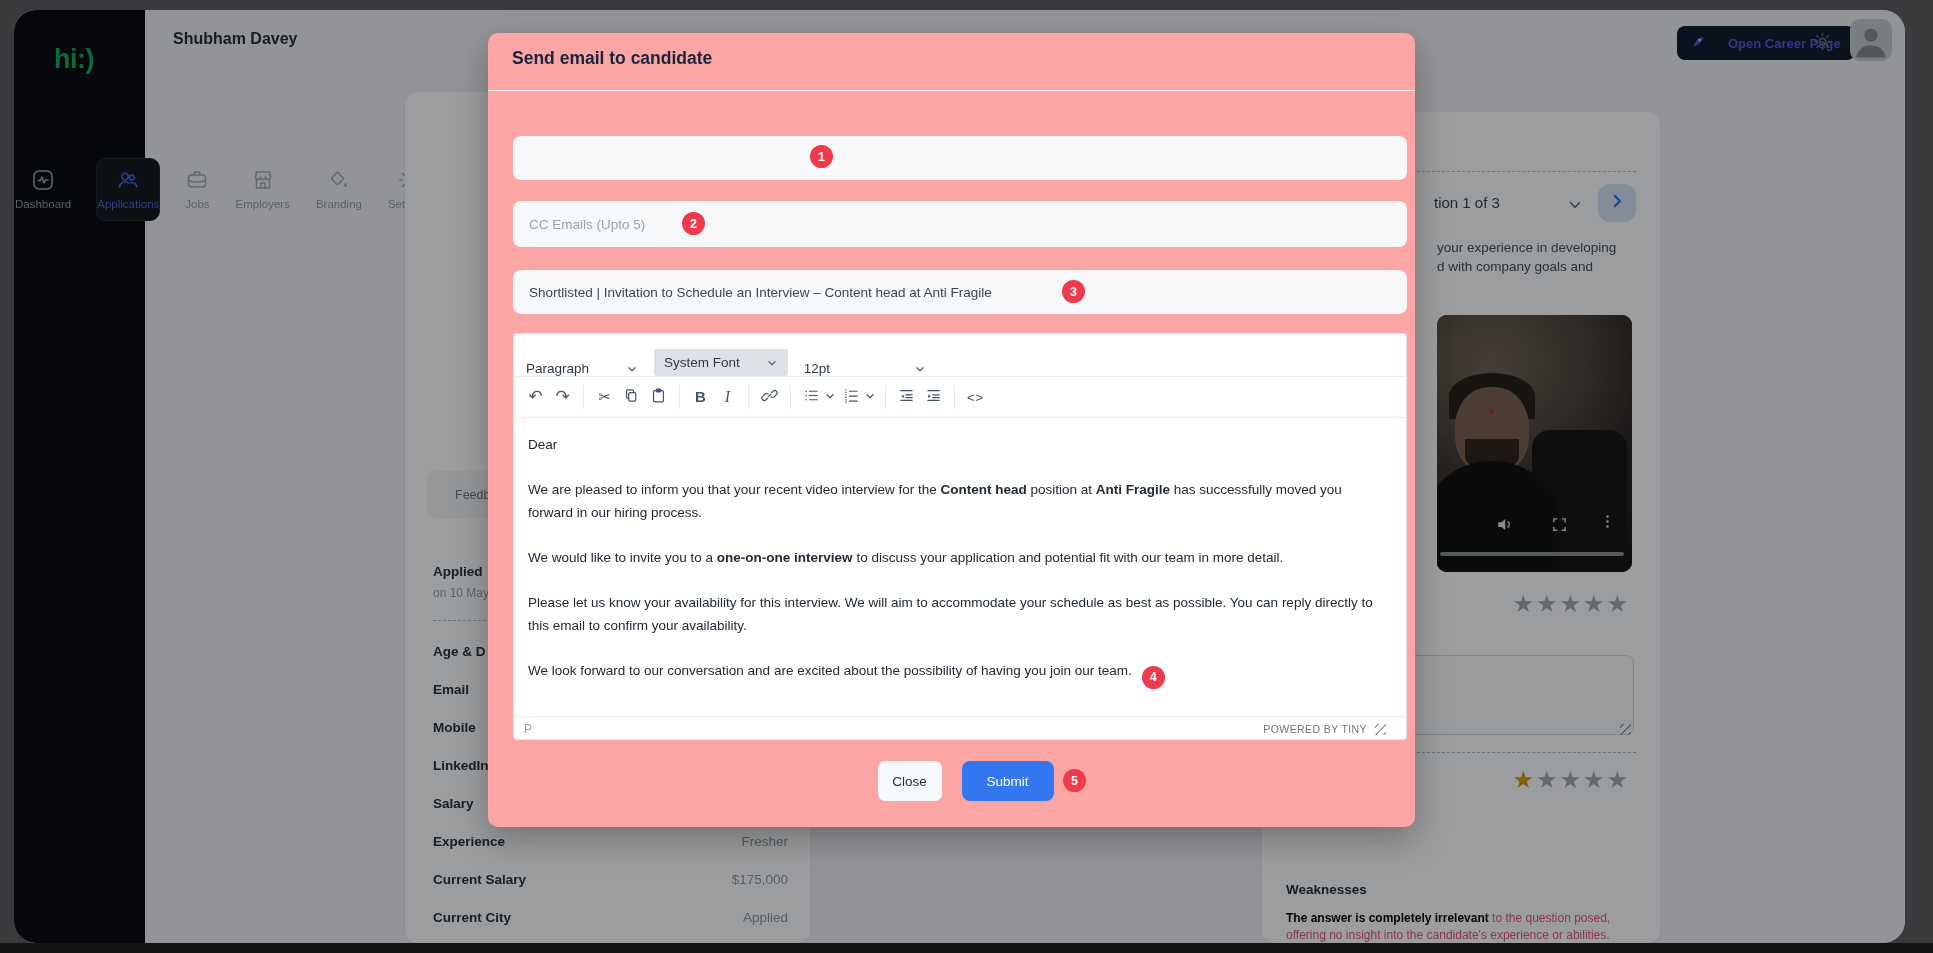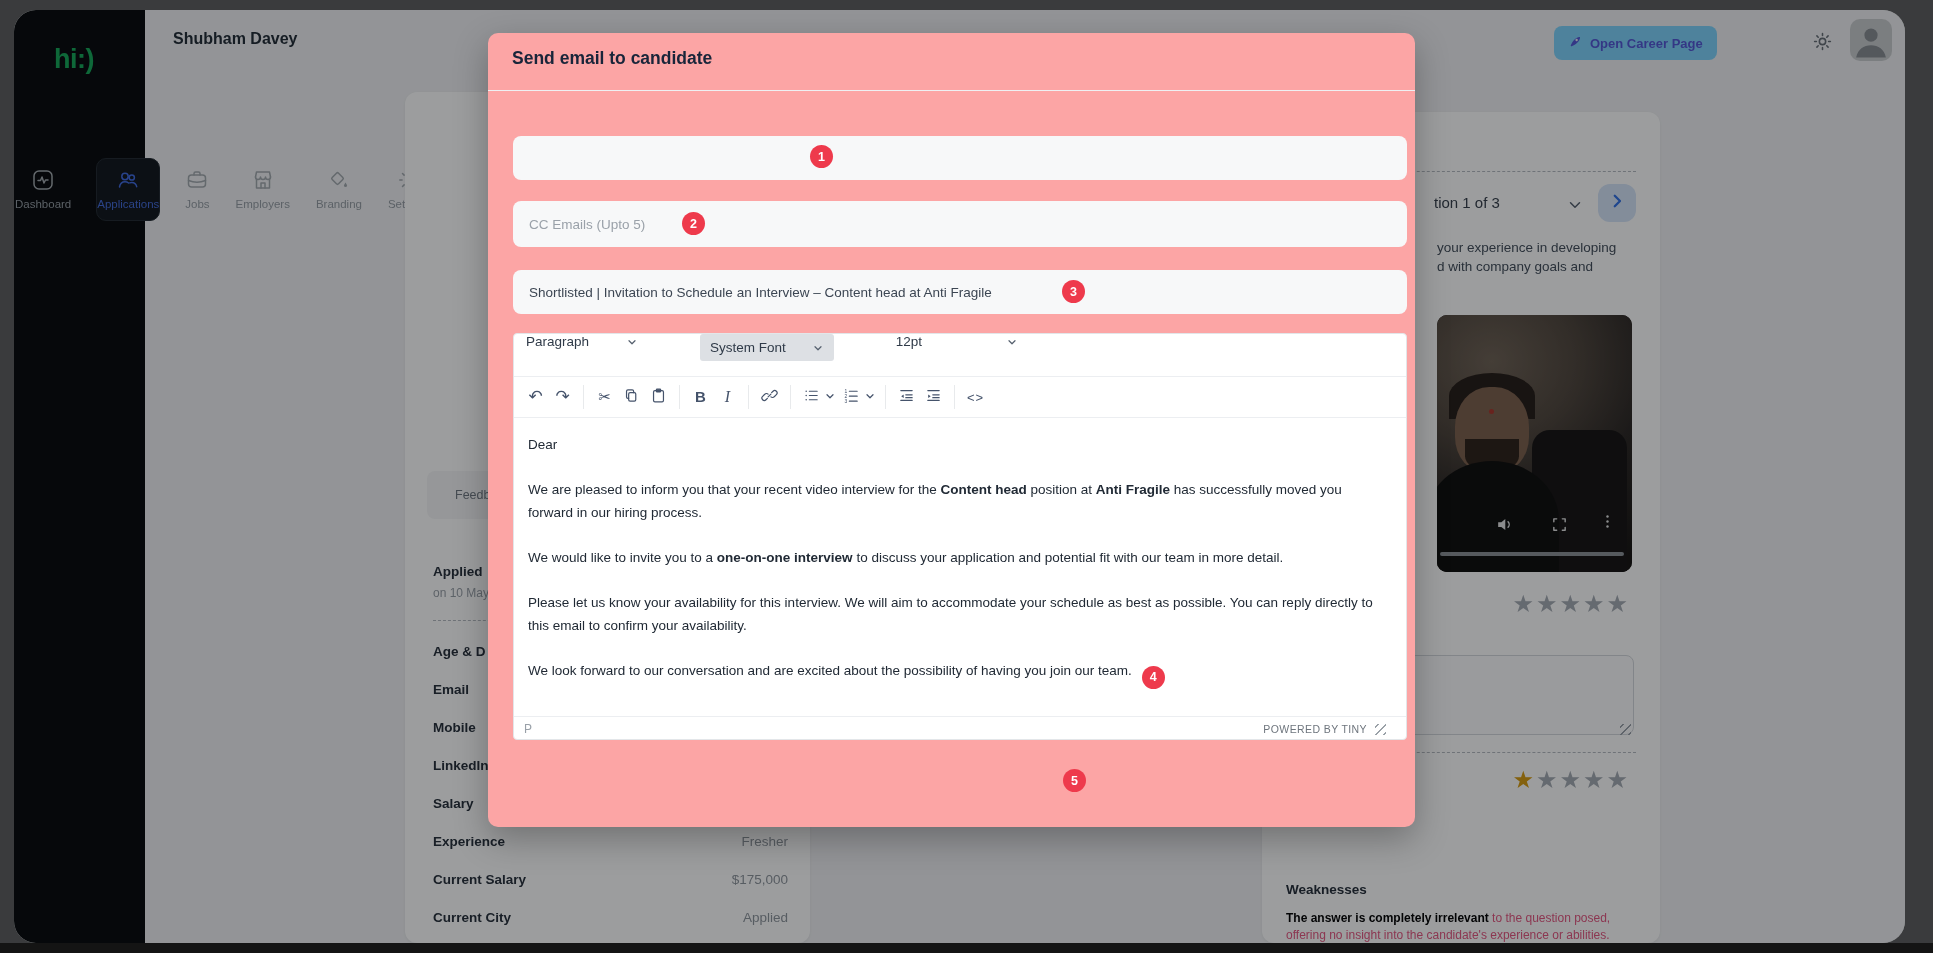--- a/index.html
+++ b/index.html
@@ -13,21 +13,21 @@
   .logo { position:absolute; left:40px; top:34px; font-size:27px; font-weight:700; color:#13a757; letter-spacing:-0.5px; }
   .nav { position:absolute; top:148px; left:0; right:0; display:flex; gap:24px; align-items:center; }
   .nav-item { width:99px; padding:9px 0 10px; display:flex; flex-direction:column; align-items:center; gap:6px; border-radius:10px; border:1px solid transparent; color:#a2a8ae; cursor:pointer; }
   .nav-item .nav-lb { font-size:11.5px; color:#949ba3; }
   .nav-item.active { background:#10151b; border-color:#20272f; color:#3f6ae2; }
   .nav-item.active .nav-lb { color:#4169d9; }
   .nav-ic { height:24px; display:flex; align-items:center; }
 
   
   .hdr-name { position:absolute; left:159px; top:20px; font-size:16px; font-weight:600; color:#202a35; }
-  .career-chip { position:absolute; left:1540px; top:16px; height:34px; padding:0 14px; display:flex; align-items:center; gap:7px; background:#7dd3fc; border-radius:8px; color:#5356d5; font-size:13px; font-weight:600; cursor:pointer; }
+  .career-chip { position:absolute; left:1663px; top:16px; height:34px; padding:0 14px; display:flex; align-items:center; gap:22px; background:#0f172a; border-radius:8px; color:#5356d5; font-size:13px; font-weight:600; cursor:pointer; }
   .sun-btn { position:absolute; left:1798px; top:21px; width:24px; height:24px; color:#666d76; cursor:pointer; }
   .avatar { position:absolute; left:1836px; top:9px; width:42px; height:42px; border-radius:10px; background:#c9ccce; overflow:hidden; }
 
   
   .card { position:absolute; background:#ffffff; border-radius:12px; box-shadow:0 1px 3px rgba(20,25,30,0.06); }
   .left-card { left:391px; top:82px; width:405px; height:851px; }
   .right-card { left:1248px; top:102px; width:398px; height:831px; }
 
   .feedback-btn { position:absolute; left:22px; top:379px; width:130px; height:48px; background:#f5f6f7; border-radius:8px; font-size:12.5px; color:#6f7780; display:flex; align-items:center; padding-left:28px; cursor:pointer; }
   .applied-lb { position:absolute; left:28px; top:472px; font-size:13.5px; font-weight:700; color:#252e39; }
@@ -83,21 +83,21 @@
   .m-field input { width:100%; height:100%; border:none; background:transparent; outline:none; padding:0 16px; font-size:13.5px; color:#3c4653; font-family:"Liberation Sans", sans-serif; }
   .m-field input::placeholder { color:#9aa1a9; }
   .f1 { top:103px; height:44px; } .f2 { top:168px; height:46px; } .f3 { top:237px; height:44px; }
 
   .badge { width:23px; height:23px; border-radius:50%; background:#ee3a4c; color:#fff; font-size:12.5px; font-weight:700; display:inline-flex; align-items:center; justify-content:center; }
   .badge.abs { position:absolute; }
   .b1 { left:322px; top:112px; } .b2 { left:194px; top:179px; } .b3 { left:574px; top:247px; } .b5 { left:575px; top:736px; }
   .badge.inline { margin-left:10px; vertical-align:-6px; }
 
   .editor { position:absolute; left:25px; right:8px; top:300px; height:407px; border:1px solid #e3e6e9; border-radius:4px; background:#fff; }
-  .tb1 { height:43px; display:flex; align-items:flex-start; padding-left:12px; border-bottom:1px solid #eceef1; font-size:13.5px; color:#2f3a48;gap:46px; }
+  .tb1 { height:43px; display:flex; align-items:flex-end; padding-left:12px; border-bottom:1px solid #eceef1; font-size:13.5px; color:#2f3a48; }
   .select { display:flex; align-items:center; cursor:pointer; }
   .sel-format { width:112px; justify-content:space-between; margin-right:16px; }
   .sel-font { background:#dde0e4; border-radius:3px; padding:6px 10px; gap:26px; }
   .sel-size { margin-left:16px; width:122px; justify-content:space-between; }
   .sel-caret { color:#55606e; display:flex; }
   .tb2 { height:41px; display:flex; align-items:center; padding-left:8px; border-bottom:1px solid #eceef1; color:#45536b; }
   .tb-btn { width:27px; height:27px; display:flex; align-items:center; justify-content:center; cursor:pointer; border-radius:3px; }
   .tb-btn.tb-caret { width:17px; margin-left:-4px; }
   .tb-sep { width:1px; height:24px; background:#e8eaec; margin:0 7px; }
   .glyph { font-size:17px; line-height:1; }
@@ -433,18 +433,22 @@
           </div>
         <div class="ed-status">
           <span class="ed-path">P</span>
           <span class="ed-brand">
             <span>POWERED BY TINY</span>
             <span class="rz ed-rz"></span>
           </span>
         </div>
       </div>
 
+      <div class="m-btns">
+        <button class="btn btn-close">Close</button>
+        <button class="btn btn-submit">Submit</button>
+      </div>
       <span class="badge abs b5">5</span>
     </div>
 
   </div>
   <div class="bottom-bar"></div>
 </div>
 
 </body></html>

